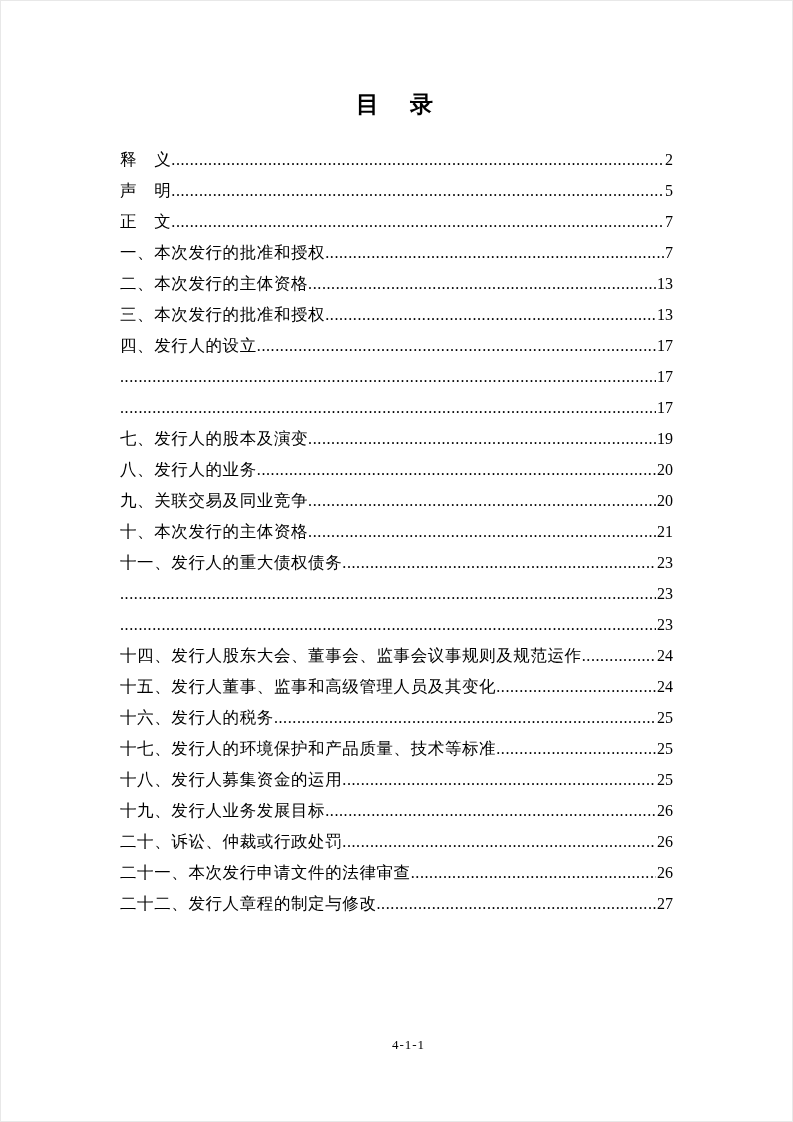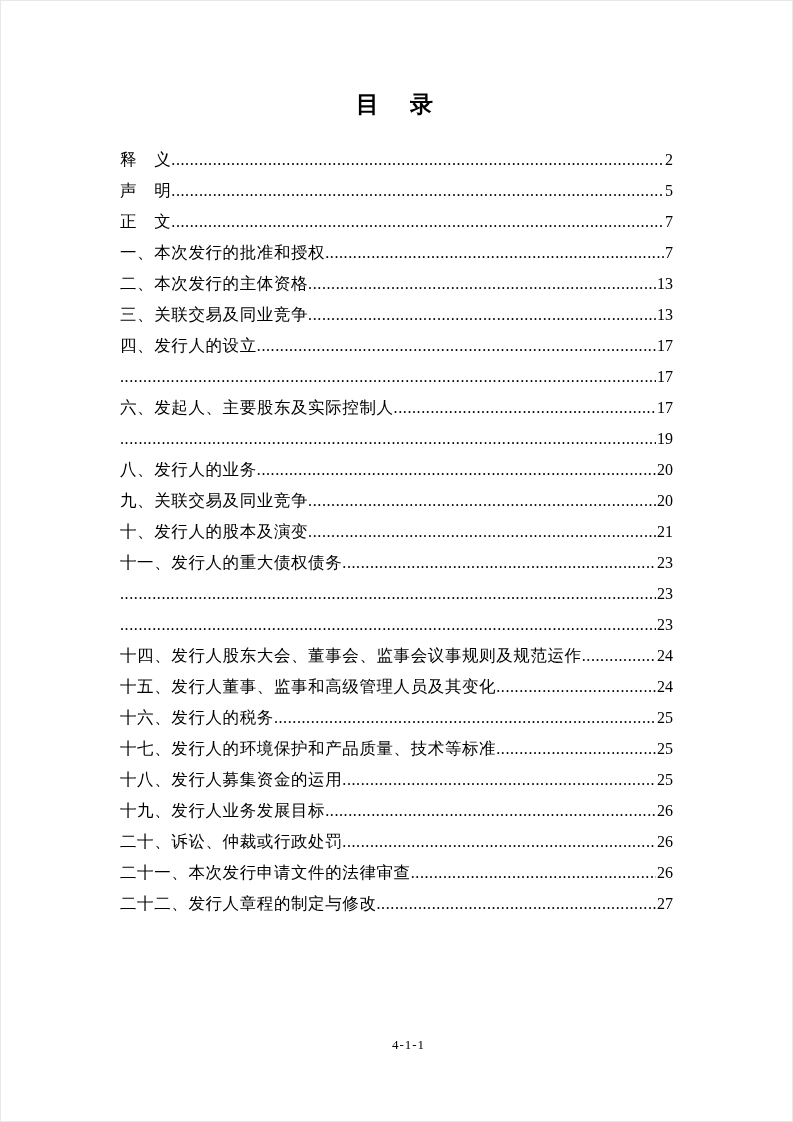--- a/index.html
+++ b/index.html
@@ -105,61 +105,61 @@
     <span class="toc-page">7</span>
   </div>
 
   <div class="toc-row">
     <span class="toc-label">二、本次发行的主体资格</span>
     <span class="toc-dots">........................................................................................................................................................................................................</span>
     <span class="toc-page">13</span>
   </div>
 
   <div class="toc-row">
-    <span class="toc-label">三、关联交易及同业竞争</span>
+    <span class="toc-label">三、本次发行的批准和授权</span>
     <span class="toc-dots">........................................................................................................................................................................................................</span>
     <span class="toc-page">13</span>
   </div>
 
   <div class="toc-row">
     <span class="toc-label">四、发行人的设立</span>
     <span class="toc-dots">........................................................................................................................................................................................................</span>
     <span class="toc-page">17</span>
   </div>
 
   <div class="toc-row">
     <span class="toc-dots">........................................................................................................................................................................................................</span>
     <span class="toc-page">17</span>
   </div>
 
   <div class="toc-row">
-    <span class="toc-label">六、发起人、主要股东及实际控制人</span>
     <span class="toc-dots">........................................................................................................................................................................................................</span>
     <span class="toc-page">17</span>
   </div>
 
   <div class="toc-row">
+    <span class="toc-label">七、发行人的股本及演变</span>
     <span class="toc-dots">........................................................................................................................................................................................................</span>
     <span class="toc-page">19</span>
   </div>
 
   <div class="toc-row">
     <span class="toc-label">八、发行人的业务</span>
     <span class="toc-dots">........................................................................................................................................................................................................</span>
     <span class="toc-page">20</span>
   </div>
 
   <div class="toc-row">
     <span class="toc-label">九、关联交易及同业竞争</span>
     <span class="toc-dots">........................................................................................................................................................................................................</span>
     <span class="toc-page">20</span>
   </div>
 
   <div class="toc-row">
-    <span class="toc-label">十、发行人的股本及演变</span>
+    <span class="toc-label">十、本次发行的主体资格</span>
     <span class="toc-dots">........................................................................................................................................................................................................</span>
     <span class="toc-page">21</span>
   </div>
 
   <div class="toc-row">
     <span class="toc-label">十一、发行人的重大债权债务</span>
     <span class="toc-dots">........................................................................................................................................................................................................</span>
     <span class="toc-page">23</span>
   </div>
 

